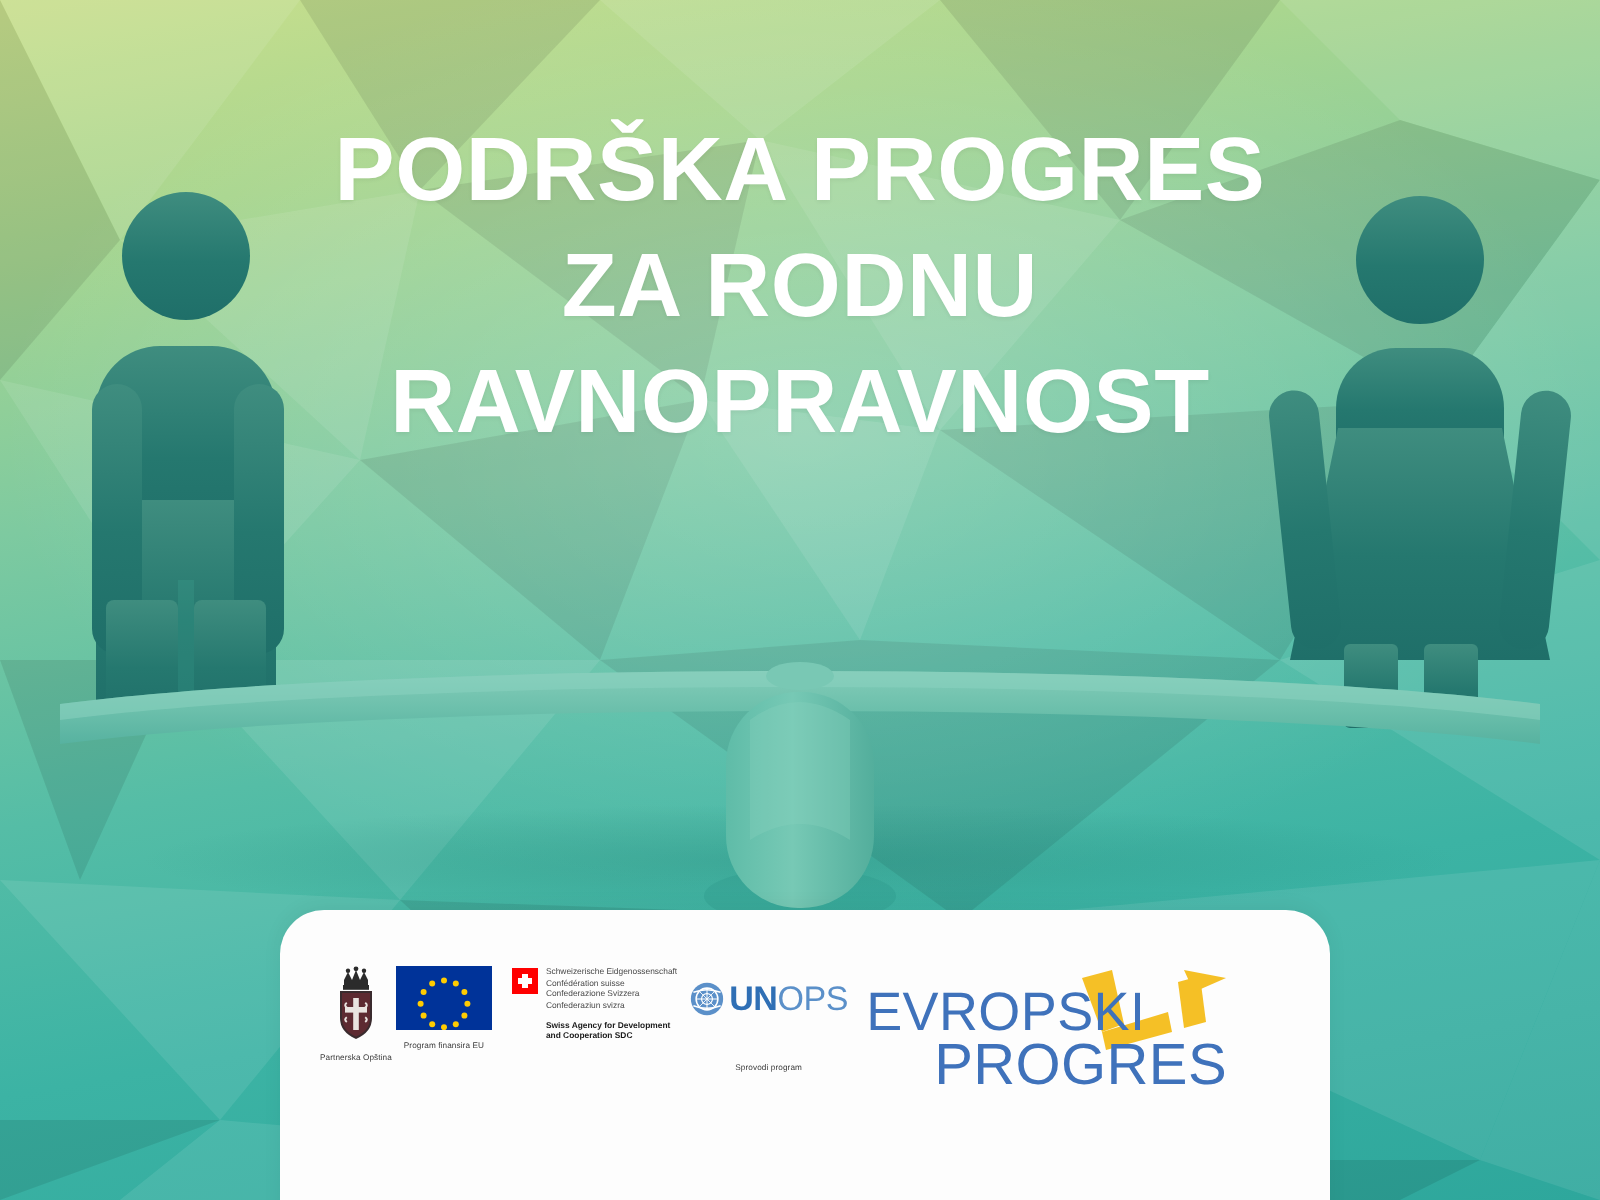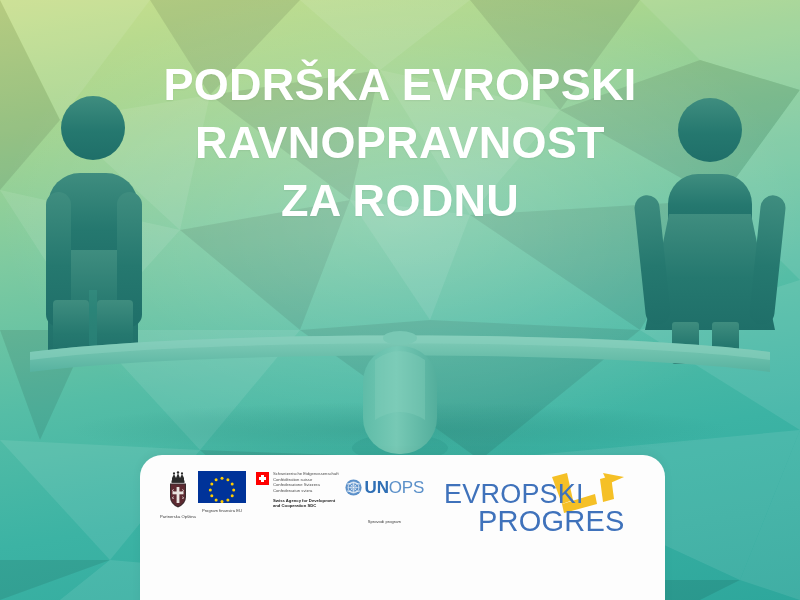--- a/index.html
+++ b/index.html
@@ -88,21 +88,21 @@
   }
   .logo-row {
     position: absolute;
     left: 0;
     top: 0;
     width: 456px;
     height: 105px;
     display: flex;
     align-items: flex-start;
     justify-content: flex-start;
-    padding-top: 16px;
+    padding-top: 28px;
     box-sizing: border-box;
   }
 
   .logo-item {
     display: flex;
     flex-direction: column;
     align-items: center;
     justify-content: flex-start;
   }
   .logo-caption {
@@ -185,21 +185,21 @@
     font-weight: bold;
     color: #2f6fb5;
     letter-spacing: -0.2px;
   }
   .unops-word .light { font-weight: normal; color: #5b90c9; }
   .unops-cap { margin-top: 16px; }
 
   
   .ep-item {
     width: 190px;
-    margin-left: 14px;
+    margin-left: 3px;
     position: relative;
     align-items: flex-start;
     padding-top: 2px;
   }
   .ep-logo {
     position: relative;
     width: 186px;
     height: 66px;
   }
   .ep-top {
@@ -346,23 +346,23 @@
     <ellipse cx="400" cy="338" rx="17" ry="7" fill="#79c8b4"></ellipse>
 
     <g>
       <ellipse cx="400" cy="448" rx="48" ry="14" fill="#2c9688" opacity="0.30"></ellipse>
       <rect x="363" y="346" width="74" height="108" rx="36" fill="url(#fulcrumGrad)"></rect>
       <path d="M 375 360 q 24 -18 50 0 v 60 q -25 -16 -50 0 z" fill="#86d0bd" opacity="0.35"></path>
     </g>
   </svg>
 
   <div class="title-block">
-    <span class="title-line">PODRŠKA EVROPSKI</span>
+    <span class="title-line">PODRŠKA PROGRES</span>
+    <span class="title-line">ZA RODNU</span>
     <span class="title-line">RAVNOPRAVNOST</span>
-    <span class="title-line">ZA RODNU</span>
   </div>
 
   <div class="logo-card">
     <div class="logo-row">
 
       <div class="logo-item coa-item">
         <svg class="coa" viewBox="0 0 26 38">
 
           <path d="M7 7 L9 3 L11 7 L13 2 L15 7 L17 3 L19 7 L19 10 L7 10 Z" fill="#2b2b2b"></path>
           <circle cx="9" cy="2.4" r="1.1" fill="#2b2b2b"></circle>

